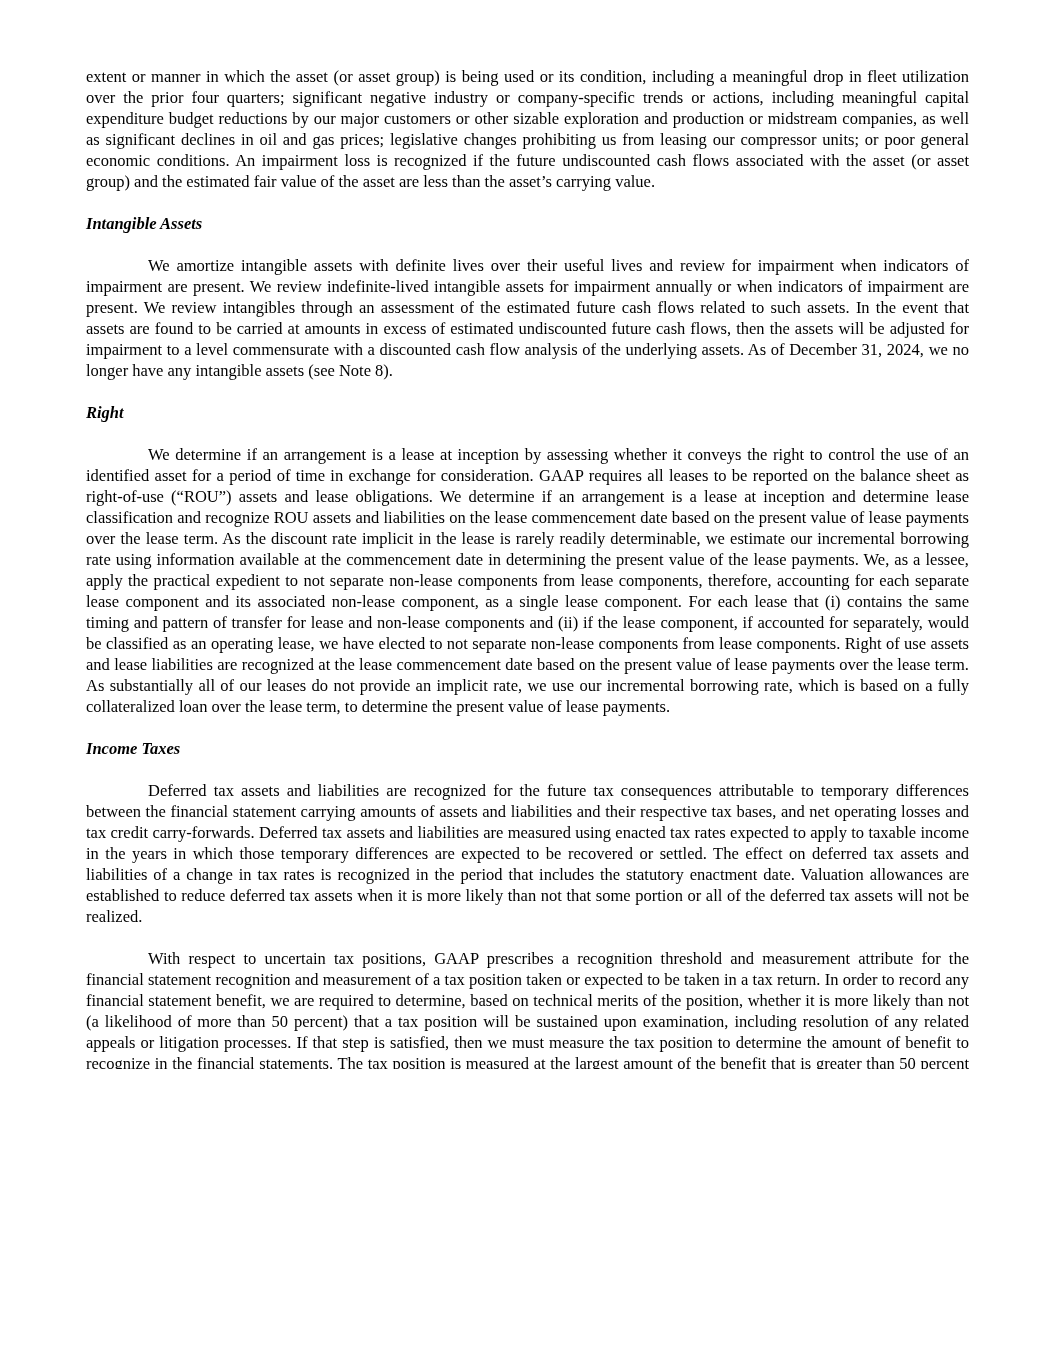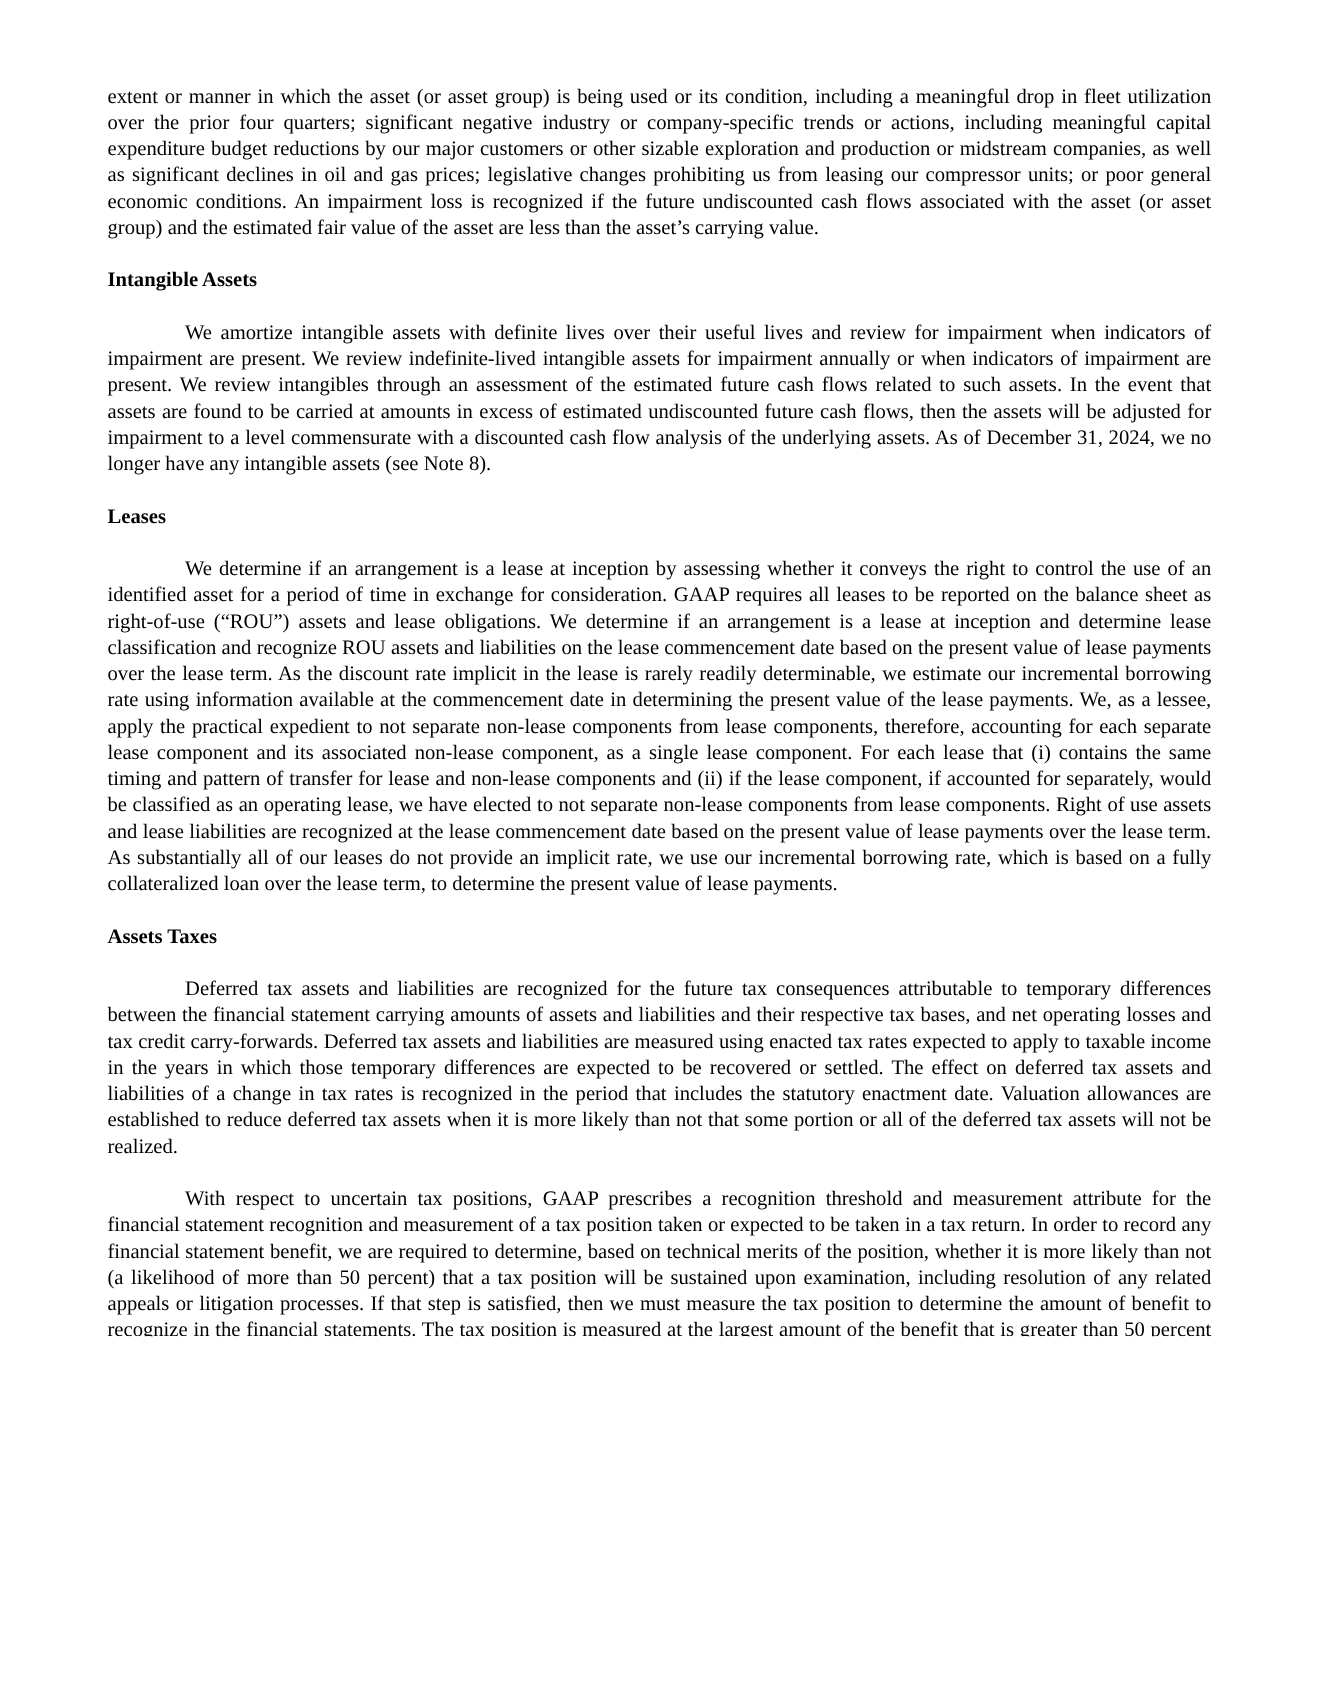--- a/index.html
+++ b/index.html
@@ -25,44 +25,45 @@
     text-align: justify;
     text-indent: 62px;
   }
   .para.continuation {
     text-indent: 0;
   }
   .heading {
     margin: 0 0 21px 0;
     font-size: 16.5px;
     font-weight: bold;
+    font-style: italic;
     text-align: left;
   }
   .page-footer {
     margin-top: 56px;
     text-align: right;
   }
 </style>
 </head>
 <body>
 
 <div class="page">
 
   <p class="para continuation">extent or manner in which the asset (or asset group) is being used or its condition, including a meaningful drop in fleet utilization over the prior four quarters; significant negative industry or company-specific trends or actions, including meaningful capital expenditure budget reductions by our major customers or other sizable exploration and production or midstream companies, as well as significant declines in oil and gas prices; legislative changes prohibiting us from leasing our compressor units; or poor general economic conditions. An impairment loss is recognized if the future undiscounted cash flows associated with the asset (or asset group) and the estimated fair value of the asset are less than the asset’s carrying value.</p>
 
 
   <h3 class="heading">Intangible Assets</h3>
 
   <p class="para">We amortize intangible assets with definite lives over their useful lives and review for impairment when indicators of impairment are present. We review indefinite-lived intangible assets for impairment annually or when indicators of impairment are present. We review intangibles through an assessment of the estimated future cash flows related to such assets. In the event that assets are found to be carried at amounts in excess of estimated undiscounted future cash flows, then the assets will be adjusted for impairment to a level commensurate with a discounted cash flow analysis of the underlying assets. As of December 31, 2024, we no longer have any intangible assets (see Note 8).</p>
 
-  <h3 class="heading">Leases</h3>
+  <h3 class="heading">Right</h3>
 
   <p class="para">We determine if an arrangement is a lease at inception by assessing whether it conveys the right to control the use of an identified asset for a period of time in exchange for consideration. GAAP requires all leases to be reported on the balance sheet as right-of-use (“ROU”) assets and lease obligations. We determine if an arrangement is a lease at inception and determine lease classification and recognize ROU assets and liabilities on the lease commencement date based on the present value of lease payments over the lease term. As the discount rate implicit in the lease is rarely readily determinable, we estimate our incremental borrowing rate using information available at the commencement date in determining the present value of the lease payments. We, as a lessee, apply the practical expedient to not separate non-lease components from lease components, therefore, accounting for each separate lease component and its associated non-lease component, as a single lease component. For each lease that (i) contains the same timing and pattern of transfer for lease and non-lease components and (ii) if the lease component, if accounted for separately, would be classified as an operating lease, we have elected to not separate non-lease components from lease components. Right of use assets and lease liabilities are recognized at the lease commencement date based on the present value of lease payments over the lease term. As substantially all of our leases do not provide an implicit rate, we use our incremental borrowing rate, which is based on a fully collateralized loan over the lease term, to determine the present value of lease payments.</p>
 
-  <h3 class="heading">Assets Taxes</h3>
+  <h3 class="heading">Income Taxes</h3>
 
   <p class="para">Deferred tax assets and liabilities are recognized for the future tax consequences attributable to temporary differences between the financial statement carrying amounts of assets and liabilities and their respective tax bases, and net operating losses and tax credit carry-forwards. Deferred tax assets and liabilities are measured using enacted tax rates expected to apply to taxable income in the years in which those temporary differences are expected to be recovered or settled. The effect on deferred tax assets and liabilities of a change in tax rates is recognized in the period that includes the statutory enactment date. Valuation allowances are established to reduce deferred tax assets when it is more likely than not that some portion or all of the deferred tax assets will not be realized.</p>
 
   <p class="para">With respect to uncertain tax positions, GAAP prescribes a recognition threshold and measurement attribute for the financial statement recognition and measurement of a tax position taken or expected to be taken in a tax return. In order to record any financial statement benefit, we are required to determine, based on technical merits of the position, whether it is more likely than not (a likelihood of more than 50 percent) that a tax position will be sustained upon examination, including resolution of any related appeals or litigation processes. If that step is satisfied, then we must measure the tax position to determine the amount of benefit to recognize in the financial statements. The tax position is measured at the largest amount of the benefit that is greater than 50 percent likely of being realized upon ultimate settlement. We had no liabilities for uncertain tax positions as of December 31, 2024 and 2023.</p>
 
   <p class="para">Our policy regarding income tax interest and penalties is to charge those items as components of interest expense and flows expense, respectively.</p>
 
   <div class="page-footer">F - 9</div>
 
 </div>

